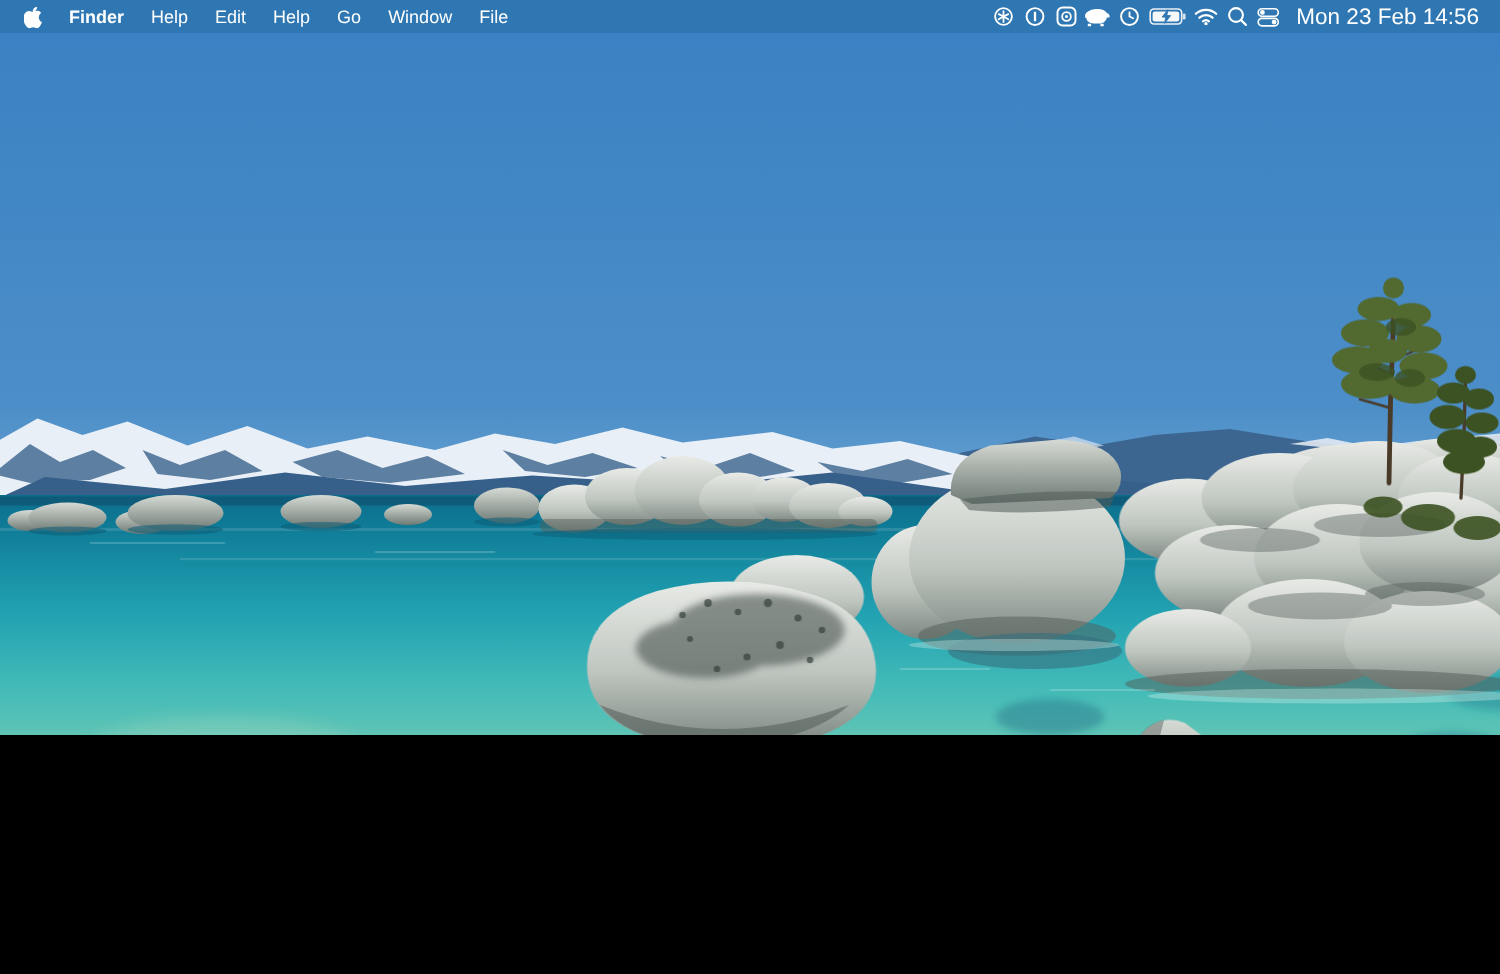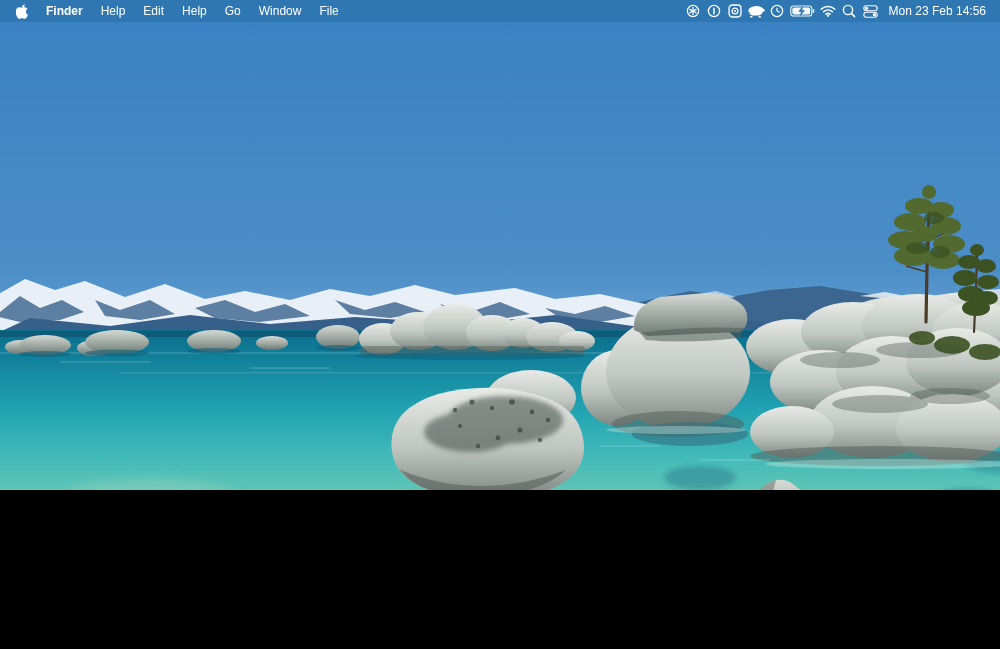--- a/index.html
+++ b/index.html
@@ -11,21 +11,21 @@
     background:var(--menubar,#2f77b2);
     display:flex;align-items:center;justify-content:space-between;
     color:#fff;font-size:12px;z-index:10;
   }
   .menubar .left{display:flex;align-items:center;height:100%;padding-left:10px;}
   .menubar .right{display:flex;align-items:center;height:100%;padding-right:8px;}
   .menu-item{padding:0 9px;height:100%;display:flex;align-items:center;white-space:nowrap;}
   .menu-item.app{font-weight:bold;}
   .apple{padding:0 8px 0 6px;display:flex;align-items:center;height:100%;}
   .status-icon{width:21px;height:100%;display:flex;align-items:center;justify-content:center;}
-  .clock-text{padding:0 6px 0 8px;white-space:nowrap;font-size:12px;}
+  .clock-text{padding:0 6px 0 8px;white-space:nowrap;font-size:15px;}
   svg{display:block;}
   
   .desktop{position:absolute;top:22px;left:0;width:1000px;height:627px;}
 </style>
 </head>
 <body>
 
 <div class="screen">
 
   <header class="menubar">

